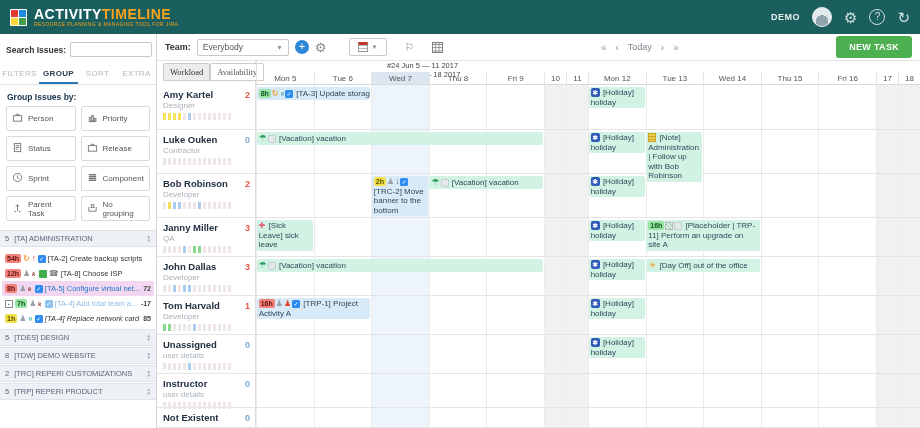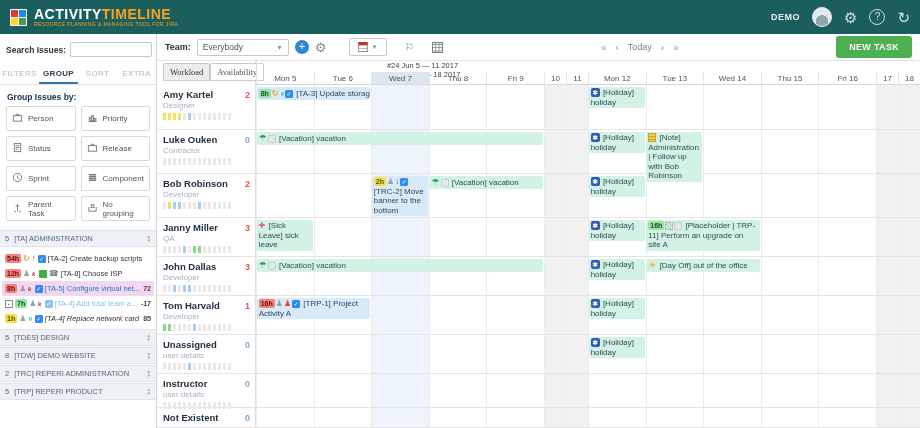--- a/index.html
+++ b/index.html
@@ -289,21 +289,21 @@
         <div class="proj-header">
           <span>8</span>
           <span class="plabel">[TDW] DEMO WEBSITE</span>
           <span class="sort-h">
             <span>▲</span>
             <span>▼</span>
           </span>
         </div>
         <div class="proj-header">
           <span>2</span>
-          <span class="plabel">[TRC] REPERI ADMINISTRATION</span>
+          <span class="plabel">[TRC] REPERI CUSTOMIZATIONS</span>
           <span class="sort-h">
             <span>▲</span>
             <span>▼</span>
           </span>
         </div>
         <div class="proj-header">
           <span>5</span>
           <span class="plabel">[TRP] REPERI PRODUCT</span>
           <span class="sort-h">
             <span>▲</span>

